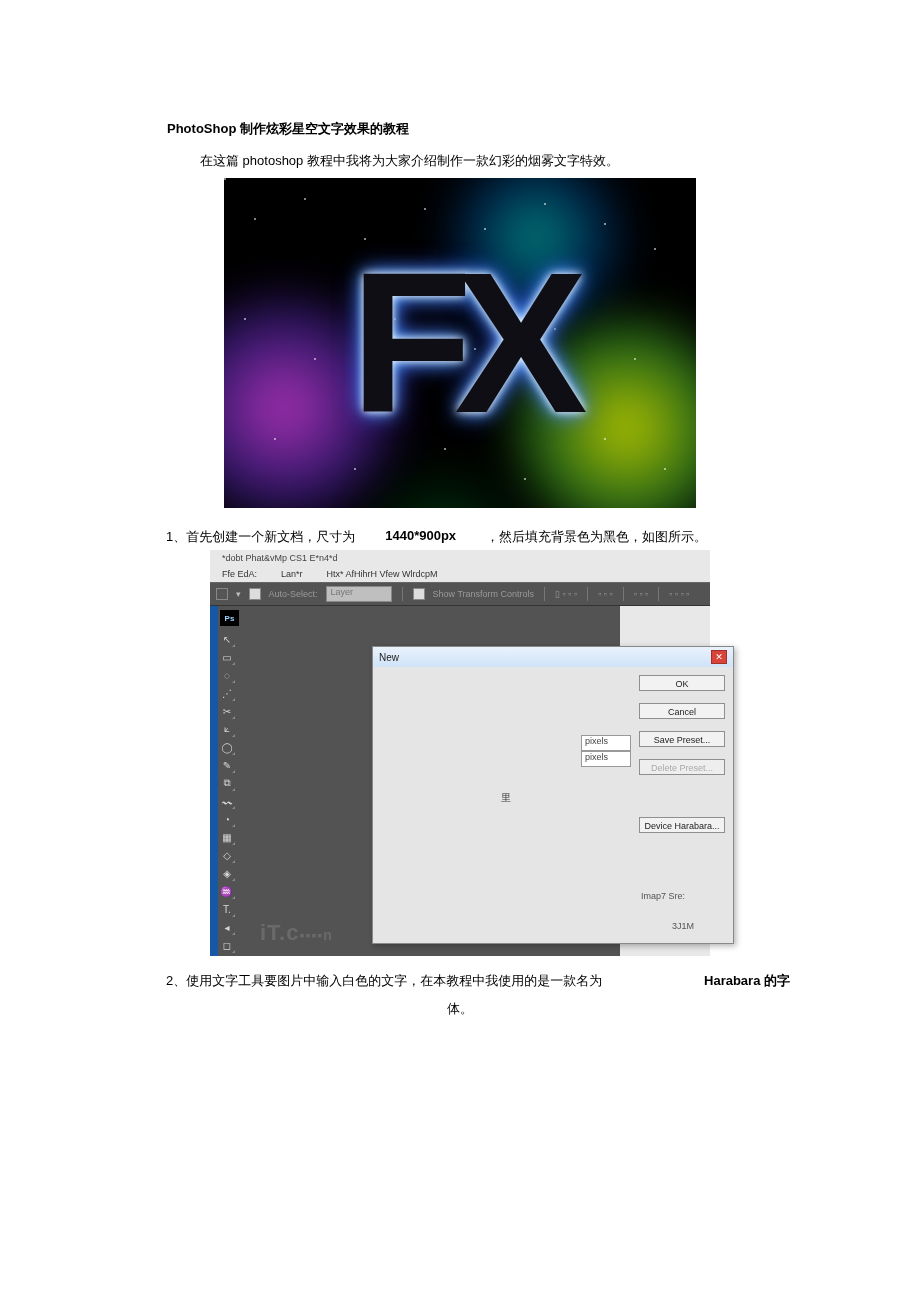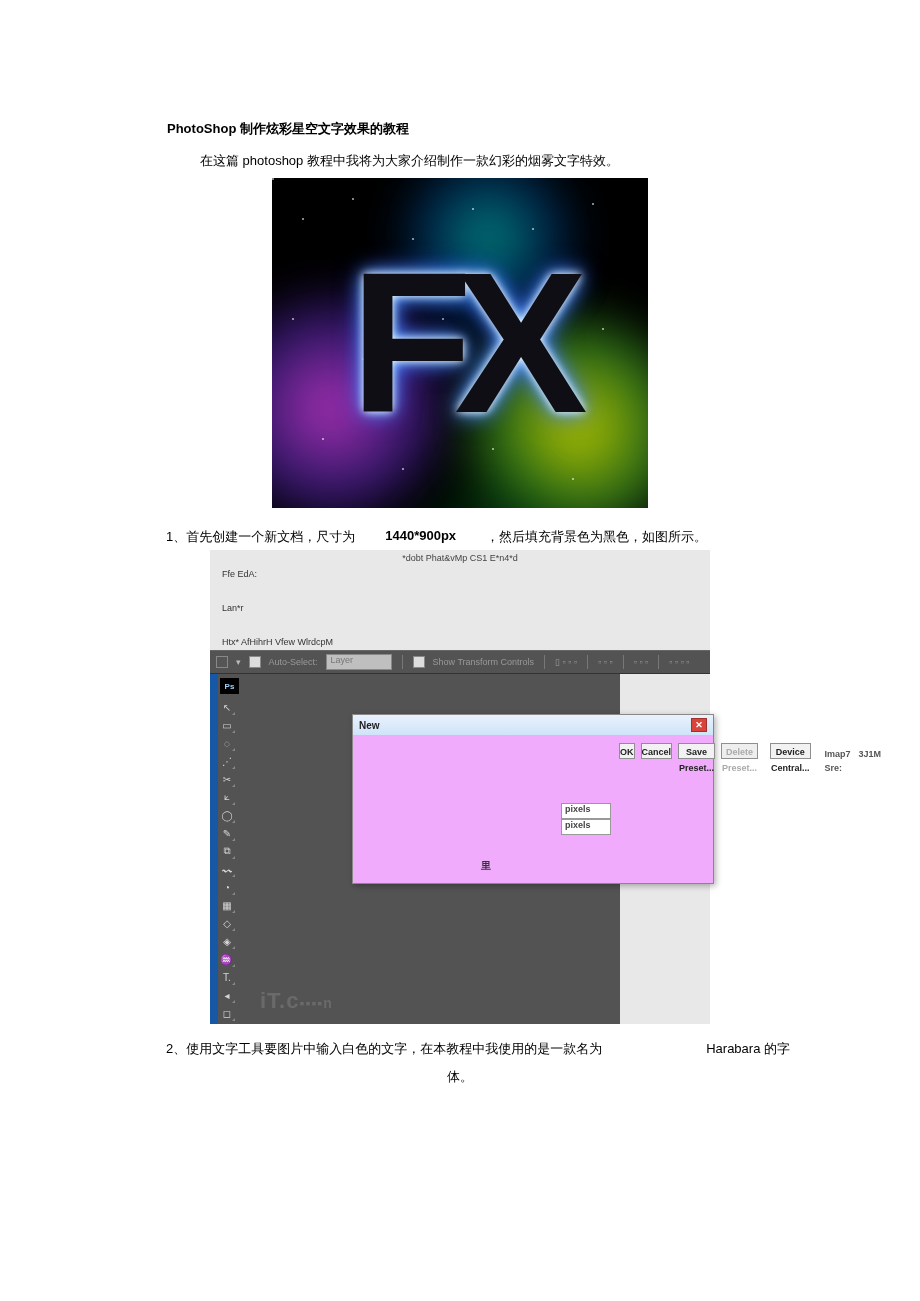--- a/index.html
+++ b/index.html
@@ -21,21 +21,21 @@
     padding-left: 37px;
   }
   .intro {
     margin-left: 70px;
     font-size: 13px;
     margin-bottom: 8px;
   }
   .hero {
     display: block;
     margin: 0 auto 20px auto;
-    width: 376px;
+    width: 472px;
     height: 330px;
     background: #000;
     position: relative;
     overflow: hidden;
   }
   
   .hero .glow {
     position: absolute;
     border-radius: 50%;
     filter: blur(20px);
@@ -70,48 +70,47 @@
   }
   .step {
     margin: 16px 0 4px 36px;
     font-size: 13px;
     display: flex;
     flex-wrap: wrap;
     gap: 12px 30px;
   }
   .step .label { white-space: nowrap; }
   .step .bold { font-weight: bold; }
-  .step-right { margin-left:auto; font-weight:normal; }
+  .step-right { margin-left:auto; font-weight:bold; }
   .step2-body { text-align: center; font-size:13px; margin-top:10px; }
 
   
   .ps {
     width: 500px;
     margin: 4px auto 8px auto;
     font-family: Tahoma, Arial, sans-serif;
     font-size: 10px;
     color: #222;
     background:#464646;
   }
   .ps-titlebar {
     background:#e8e8e8;
     color:#444;
-    padding:3px 23px;
+    padding:3px 12px;
     font-size:9px;
     display:flex;
-    justify-content:center;
+    justify-content:flex-start;
   }
   .ps-menu {
     background:#e8e8e8;
     padding:3px 12px;
     font-size:9px;
     color:#333;
     display:flex;
     gap:24px;
-    flex-direction:column;
   }
   .ps-options {
     background:#535353;
     border-top:1px solid #666;border-bottom:1px solid #333;
     height:22px; display:flex; align-items:center; gap:8px;
     padding:0 6px; color:#bbb;
     font-size:9px;
   }
   .ps-options .pick{display:inline-block;width:10px;height:10px;border:1px solid #888;background:#555;}
   .ps-options .chk{display:inline-block;width:10px;height:10px;border:1px solid #888;background:#ddd;}
@@ -125,34 +124,33 @@
   .ps-tool{width:14px;height:14px;color:#d5d5d5;display:flex;align-items:center;justify-content:center;font-size:10px;position:relative;}
   .ps-tool::after{content:'';position:absolute;right:-1px;bottom:-1px;border-left:3px solid transparent;border-bottom:3px solid #888;}
   .ps-canvas{flex:1;background:#535353;min-height:320px;position:relative;}
   .watermark{position:absolute;left:20px;bottom:10px;font-size:22px;font-weight:bold;color:#6a6a6a;letter-spacing:1px;}
   .watermark .sm{font-size:14px;}
 
   .ps-rightpad{width:90px;background:#e8e8e8;}
 
   
   .dlg{
-    position:absolute;left:112px;top:40px;width:360px;
-    background:#f0abfc;border:1px solid #888;
+    position:absolute;left:132px;top:40px;width:360px;
+    background:#e5e5e5;border:1px solid #888;
     box-shadow:2px 2px 6px rgba(0,0,0,.3);
-    font-weight:bold;
   }
   .dlg-title{background:linear-gradient(#e9f2fd,#cfe3f8);padding:3px 6px;font-size:10px;display:flex;justify-content:space-between;align-items:center;}
   .dlg-x{width:14px;height:12px;background:#d9443a;color:#fff;font-size:9px;display:flex;align-items:center;justify-content:center;border:1px solid #a03028;}
   .dlg-body{display:flex;padding:8px 8px 10px 8px;gap:8px;}
   .dlg-left{flex:1;color:#555;display:flex;flex-direction:column;padding-top:60px;}
   .dlg-left .row{display:flex;justify-content:flex-end;gap:6px;align-items:center;}
   .dlg-left .unit{display:inline-block;width:42px;height:14px;background:#fff;border:1px solid #999;font-size:9px;color:#444;padding:0 3px;}
   .dlg-left .spacer{height:24px;}
   .dlg-left .li{text-align:center;font-size:10px;color:#333;}
-  .dlg-right{width:86px;display:flex;flex-direction:row;gap:6px;}
+  .dlg-right{width:86px;display:flex;flex-direction:column;gap:12px;}
   .dlg-btn{height:16px;line-height:16px;font-size:9px;color:#222;background:#f2f2f2;border:1px solid #8f8f8f;text-align:center;box-sizing:border-box;}
   .dlg-btn.dis{color:#aaa;background:#eee;}
   .dlg-info{font-size:9px;color:#555;padding:4px 0 0 2px;line-height:14px;}
 
 </style>
 </head>
 <body>
 
 <div class="page">
 
@@ -246,21 +244,21 @@
               </div>
               <div class="spacer"></div>
               <div class="li">里</div>
             </div>
             <div class="dlg-right">
               <div class="dlg-btn">OK</div>
               <div class="dlg-btn">Cancel</div>
               <div class="dlg-btn">Save Preset...</div>
               <div class="dlg-btn dis">Delete Preset...</div>
               <div style="height:18px"></div>
-              <div class="dlg-btn">Device Central...</div>
+              <div class="dlg-btn">Device Harabara...</div>
               <div style="height:28px"></div>
               <div class="dlg-info">Imap7 Sre:</div>
               <div class="dlg-info" style="text-align:center">3J1M</div>
             </div>
           </div>
         </div>
       </div>
       <div class="ps-rightpad"></div>
     </div>
   </div>

